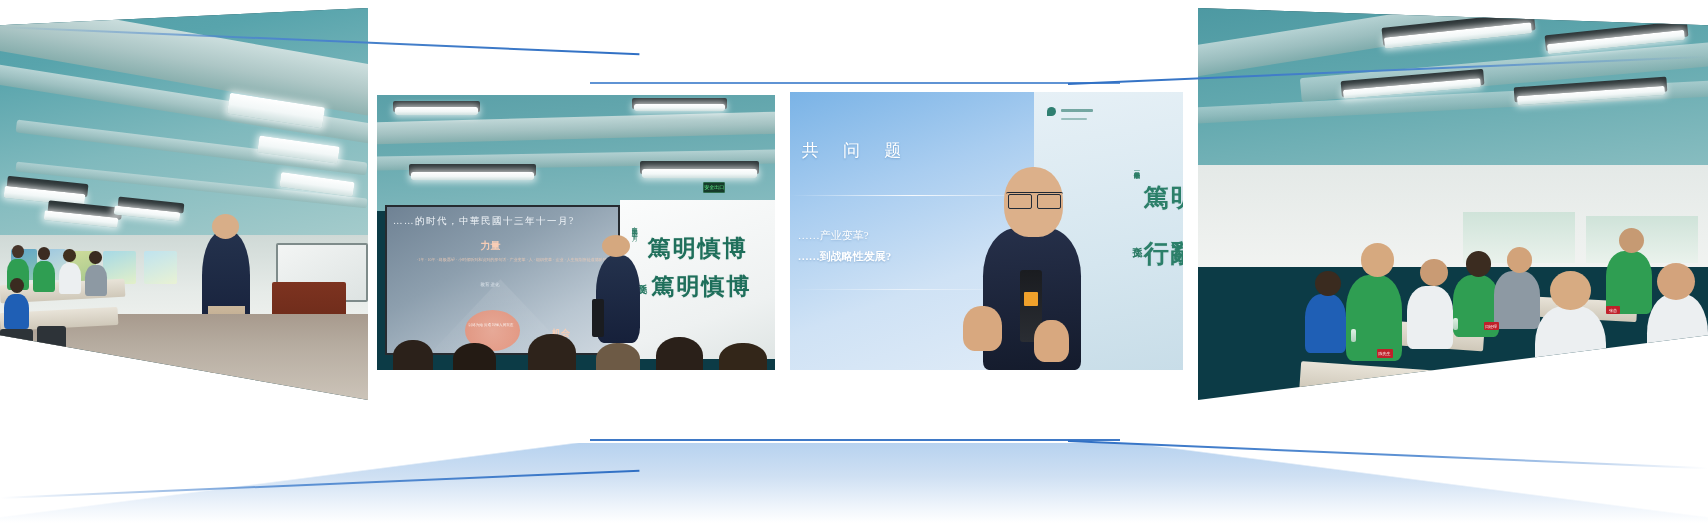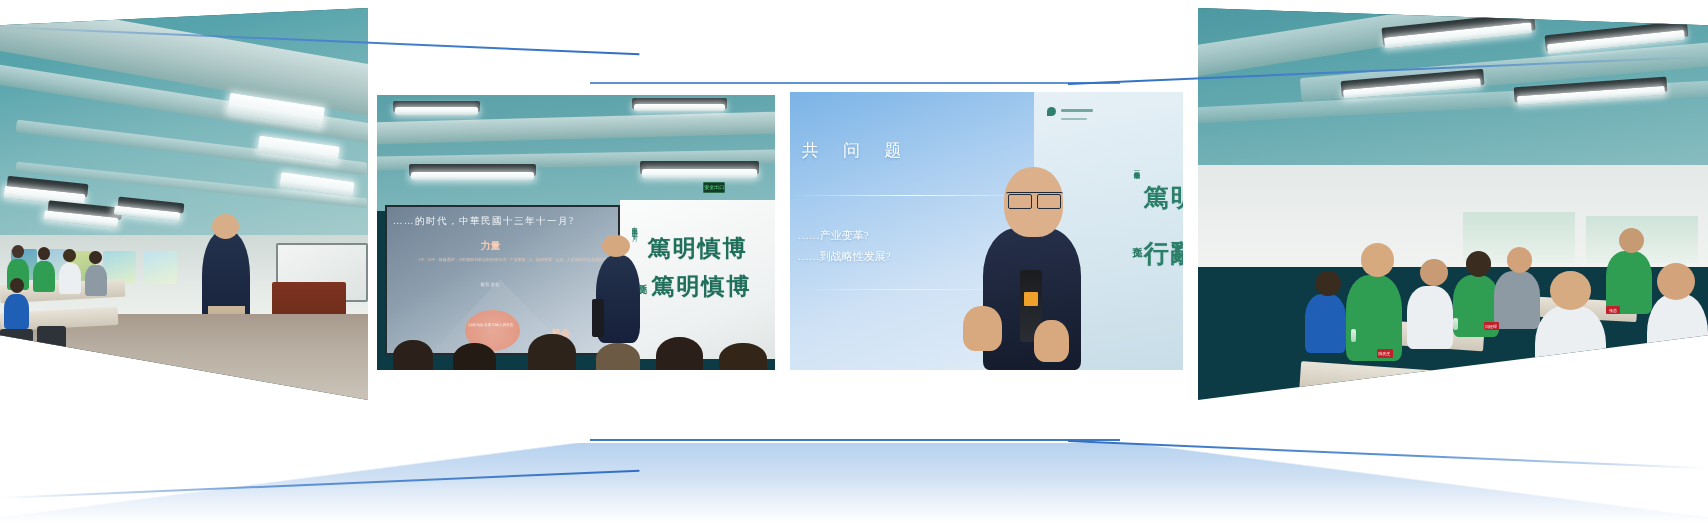--- a/index.html
+++ b/index.html
@@ -234,21 +234,21 @@
       <div class="p3-slide"></div>
       <div class="p3-white"></div>
 
       <div class="logo-mark" style="left:65.5%;top:5.5%;width:9px;height:9px;"></div>
       <div class="logo-txt" style="left:69%;top:6%;width:32px;height:3px;"></div>
       <div class="logo-txt" style="left:69%;top:9.5%;width:26px;height:2px;opacity:.5;"></div>
 
       <div class="p3-title" style="left:3%;top:17%;font-size:17px;">共 问 题</div>
       <div class="p3-rule" style="left:0%;top:37%;width:62%;"></div>
       <div class="p3-q" style="left:2%;top:49%;font-size:11px;">……产业变革?</div>
-      <div class="p3-q" style="left:2%;top:56.5%;font-size:11px;">……到战略性发展?</div>
+      <div class="p3-q" style="left:2%;top:56.5%;font-size:11px;font-weight:bold;">……到战略性发展?</div>
       <div class="p3-rule" style="left:0%;top:71%;width:58%;opacity:.6;"></div>
 
       <div class="calli-small" style="left:87%;top:27%;font-size:6.5px;color:#2c7d66;">中華民國十三年十一月</div>
       <div class="calli" style="left:90%;top:32%;font-size:25px;color:#2b7f69;">篤明慎審博</div>
       <div class="calli" style="left:90%;top:52%;font-size:25px;color:#2b7f69;">行辭思問學</div>
       <div class="calli-small" style="left:86.5%;top:53%;font-size:10px;font-weight:bold;color:#2a7a64;">孫文</div>
 
       <div style="position:absolute;left:49%;top:49%;width:25%;height:51%;
                   background:linear-gradient(175deg,#26304a 0%,#1b2338 60%,#141b2c 100%);
                   border-radius:34% 34% 6% 6%;"></div>

